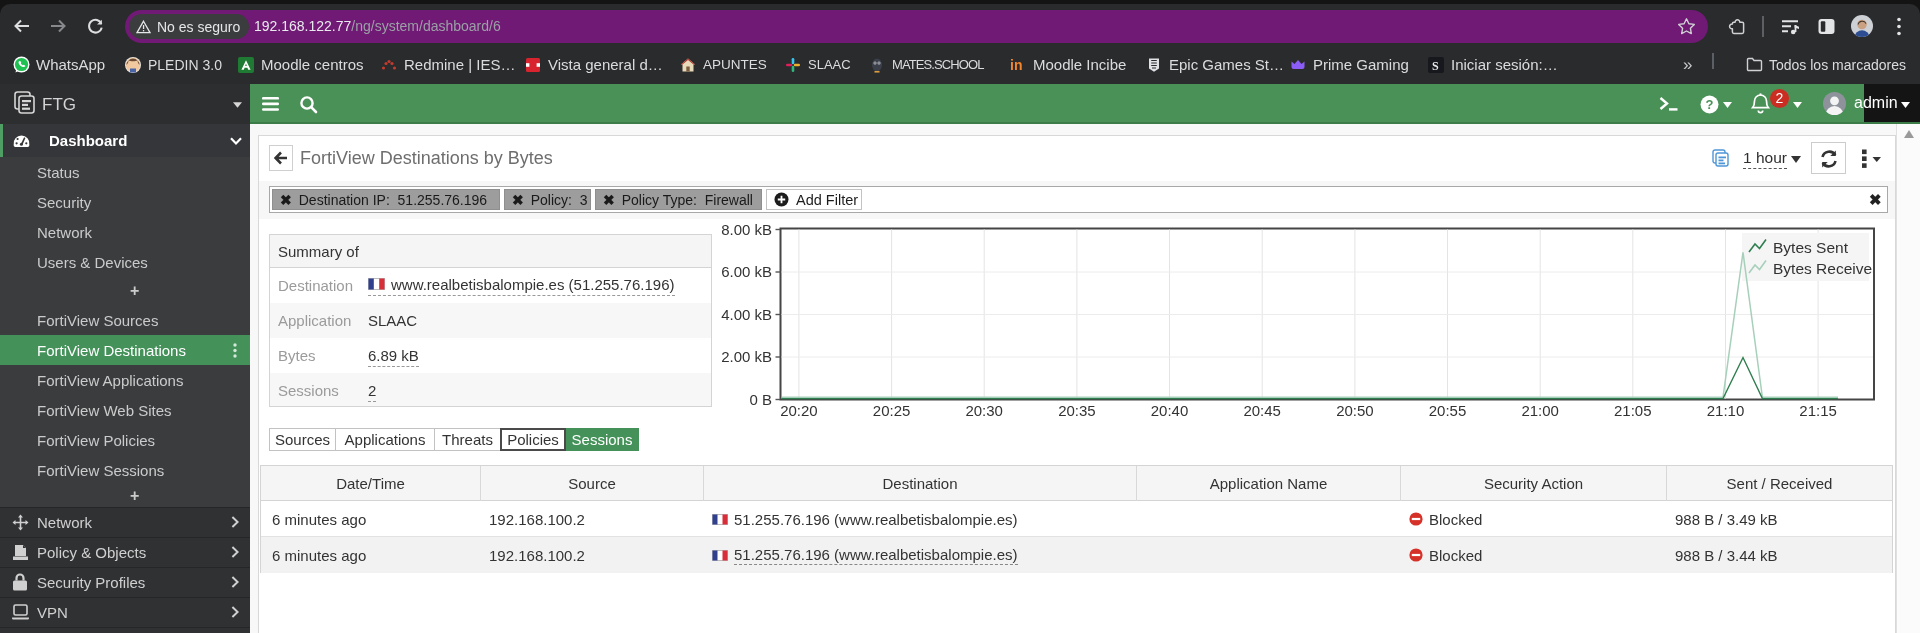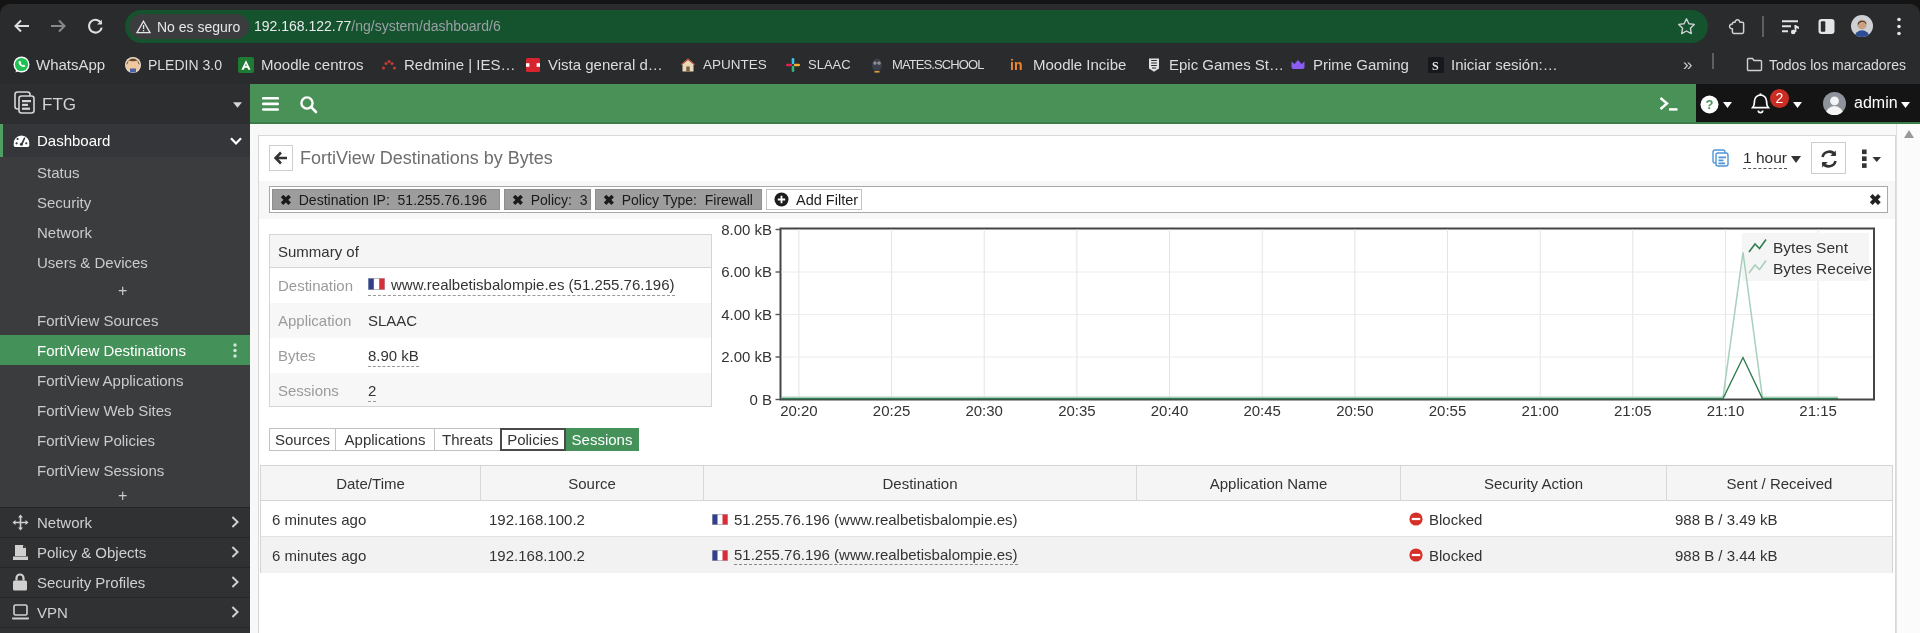--- a/index.html
+++ b/index.html
@@ -5,46 +5,46 @@
   * { margin:0; padding:0; box-sizing:border-box; }
   html,body { width:1920px; height:633px; overflow:hidden; background:#141414;
     font-family:"Liberation Sans", sans-serif; }
   .abs { position:absolute; }
   #root { position:relative; width:1920px; height:633px; }
   
   #chrome { position:absolute; left:0; top:0; width:1920px; height:84px; background:#141414; }
   #toolbar { position:absolute; left:0; top:4px; width:1920px; height:80px; background:#2a2b2d;
     border-radius:10px 10px 0 0; }
   #pill { position:absolute; left:125px; top:10px; width:1583px; height:33px; border-radius:17px;
-    background:#14532d;text-decoration:underline; }
+    background:#701a75;text-decoration:underline; }
   #badge { position:absolute; left:4px; top:4px; height:25px; border-radius:13px; background:#3b3c3e;
     color:#e4e6e8; font-size:14px; display:flex; align-items:center; padding:0 9px 0 7px; }
   .url { position:absolute; left:129px; top:0; height:33px; line-height:33px; font-size:14px; color:#e8eaed; }
   .url span { color:#9aa0a6; }
   
   .bm { position:absolute; top:47px; height:35px; display:flex; align-items:center;
     color:#dadcde; font-size:15px; white-space:nowrap; }
   .bm .ic { display:inline-block; margin-right:7px; width:16px; height:16px; position:relative; flex:none; }
   
-  #ftghead { position:absolute; left:0; top:84px; width:1696px; height:40px; background:#4a9158; }
+  #ftghead { position:absolute; left:0; top:84px; width:1864px; height:40px; background:#4a9158; }
   #ftghead .dark { position:absolute; left:0; top:0; width:250px; height:40px; background:#2d2e30; }
   #greenline { position:absolute; left:250px; top:122px; width:1670px; height:2px; background:#3c7c49; }
   
   #sidebar { position:absolute; left:0; top:124px; width:250px; height:509px; background:#303133; }
   #submenu { position:absolute; left:0; top:33px; width:250px; height:350px; background:#3a3c3e; }
   .srow { position:absolute; left:0; width:250px; height:30px; color:#cbcbcb; font-size:15px; }
   .srow .txt { position:absolute; left:37px; top:50%; transform:translateY(-50%); }
   .chev { position:absolute; left:231px; top:50%; transform:translateY(-50%); }
   
   #main { position:absolute; left:250px; top:124px; width:1670px; height:509px; background:#f8f8f8; }
   #panel { position:absolute; left:258px; top:135px; width:1638px; height:498px; background:#ffffff;
     border:1px solid #d8d8d8; border-bottom:none; }
   #scrollstrip { position:absolute; left:1896px; top:124px; width:24px; height:509px;
     background:#fbfbfb; border-left:1px solid #e0e0e0; }
-  .b { font-weight:normal; }
+  .b { font-weight:bold;margin-left:12px; }
   #panel { position:absolute; left:258px; top:135px; width:1638px; height:498px; background:#ffffff;
     border:1px solid #d8d8d8; border-bottom:none; }
   .chip { top:189px; height:21px; background:#9d9d9d; border:1px solid #8f8f8f; color:#1a1a1a; font-size:14px;
     display:flex; align-items:center; padding:0 0 0 7px; font-weight:bold; }
   .chip span { font-weight:normal; margin-left:7px; }
   .chipadd { top:189px; height:21px; width:96px; background:#fff; border:1px solid #c3c3c3; color:#1c1c1c;
     font-size:14.5px; display:flex; align-items:center; padding:0 0 0 7px; }
   .sumrow { left:0; width:441px; height:35px; }
   .slab { position:absolute; left:8px; top:9px; font-size:15px; color:#9b9b9b; }
   .sval { position:absolute; left:98px; top:9px; font-size:15px; color:#333; }
@@ -462,21 +462,21 @@
       </svg>
           <span style="font-size:15px;color:#333;position:relative;top:1px">www.realbetisbalompie.es (51.255.76.196)</span>
         </span>
     </div>
     <div class="abs sumrow" style="top:68px;background:#f7f7f7">
       <span class="slab">Application</span>
         <span class="sval">SLAAC</span>
     </div>
     <div class="abs sumrow" style="top:103px;background:#fff">
       <span class="slab">Bytes</span>
-        <span class="sval" style="border-bottom:1px dashed #999;padding-bottom:2px">8.90 kB</span>
+        <span class="sval" style="border-bottom:1px dashed #999;padding-bottom:2px">6.89 kB</span>
     </div>
     <div class="abs sumrow" style="top:138px;background:#f7f7f7;height:33px">
       <span class="slab">Sessions</span>
         <span class="sval" style="border-bottom:1px dashed #999;padding-bottom:2px">2</span>
     </div>
   </div>
 
   <svg class="abs" style="left:700px;top:222px" width="1196" height="212" viewBox="0 0 1196 212">
     <rect x="80.5" y="6.5" width="1093.5" height="171" fill="#fff" stroke="#454545" stroke-width="2"></rect>
     <g stroke="#e4e4e4" stroke-width="1">

